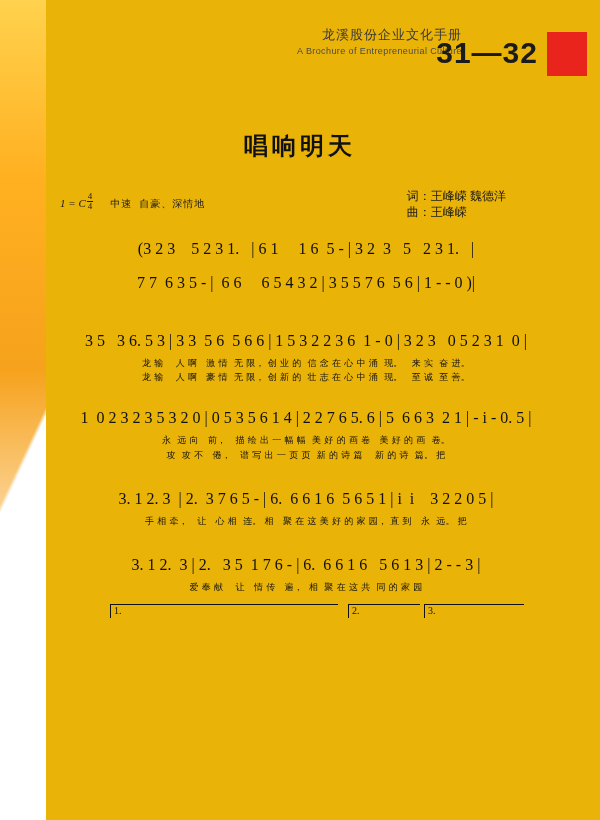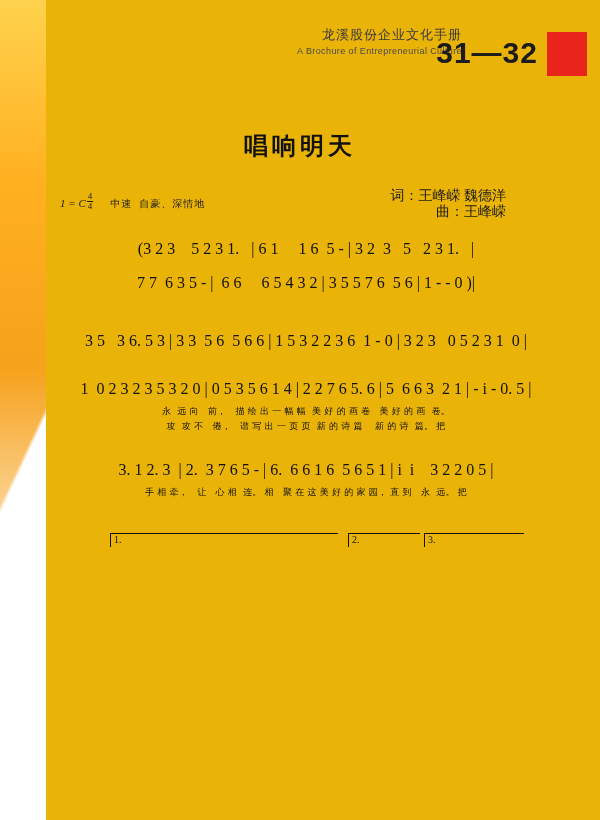--- a/index.html
+++ b/index.html
@@ -68,22 +68,22 @@
     font-family:"Liberation Serif", serif;
     font-size:11px;color:#1a1a1a;white-space:nowrap;
   }
   .keysig{font-style:italic;text-align:right;}
   .frac{display:inline-block;vertical-align:-2px;text-align:center;font-size:9px;line-height:1.0;margin:0 1px;}
   .frac b{display:block;font-weight:normal;border-bottom:1px solid #1a1a1a;padding:0 1px;}
   .frac i{display:block;font-style:normal;padding:0 1px;}
   .meta-tempo{margin-left:16px;font-family:Liberation Mono, monospace;font-size:10px;letter-spacing:1px;margin-top:48px;}
   .meta-right{
     position:absolute;right:64px;top:-4px;
-    font-family:Liberation Serif, serif;
-    font-size:14px;color:#1a1a1a;line-height:16px;text-align:right;
+    font-family:Liberation Sans, sans-serif;
+    font-size:12px;color:#1a1a1a;line-height:16px;text-align:left;
     white-space:nowrap;
   }
   
   .staff{
     position:absolute;left:58px;right:46px;top:236px;
   }
   .sys{position:relative;margin-bottom:6px;text-align:center;}
   .notes{
     font-family:"Liberation Serif", serif;
     font-size:16px;color:#111;
@@ -152,39 +152,45 @@
       <div class="notes">7 7  6 3 5 - |  6 6     6 5 4 3 2 | 3 5 5 7 6  5 6 | 1 - - 0 )|</div>
     </div>
 
     <div class="spacer10"></div>
 
 
     <div class="spacer14"></div>
 
     <div class="sys">
       <div class="notes">3 5   3 6. 5 3 | 3 3  5 6  5 6 6 | 1 5 3 2 2 3 6  1 - 0 | 3 2 3   0 5 2 3 1  0 |</div>
+      <div class="lyr">龙 输    人 啊   激 情  无 限， 创 业 的  信 念 在 心 中 涌  现。   来 实  奋 进。</div>
+      <div class="lyr second">龙 输    人 啊   豪 情  无 限， 创 新 的  壮 志 在 心 中 涌  现。   至 诚  至 善。</div>
     </div>
 
     <div class="spacer14"></div>
 
     <div class="sys">
       <div class="notes">1  0 2 3 2 3 5 3 2 0 | 0 5 3 5 6 1 4 | 2 2 7 6 5. 6 | 5  6 6 3  2 1 | - i - 0. 5 |</div>
       <div class="lyr second">永  远 向   前，   描 绘 出 一 幅 幅  美 好 的 画 卷   美 好 的 画  卷。</div>
       <div class="lyr">攻  攻 不   倦，   谱 写 出 一 页 页  新 的 诗 篇    新 的 诗  篇。 把</div>
     </div>
 
     <div class="spacer18"></div>
 
     <div class="sys">
       <div class="notes">3. 1 2. 3  | 2.  3 7 6 5 - | 6.  6 6 1 6  5 6 5 1 | i  i    3 2 2 0 5 |</div>
       <div class="lyr">手 相 牵，   让   心 相  连。 相   聚 在 这 美 好 的 家 园， 直 到   永  远。 把</div>
     </div>
 
     <div class="spacer18"></div>
 
+    <div class="sys">
+      <div class="notes">3. 1 2.  3 | 2.   3 5  1 7 6 - | 6.  6 6 1 6   5 6 1 3 | 2 - - 3 |</div>
+      <div class="lyr">爱 奉 献    让   情 传   遍，  相  聚 在 这 共  同 的 家 园</div>
+    </div>
 
     <div class="voltas">
       <div class="volta v1">1.</div>
       <div class="volta v2">2.</div>
       <div class="volta v3">3.</div>
     </div>
 
 
   </div>
 </div>

